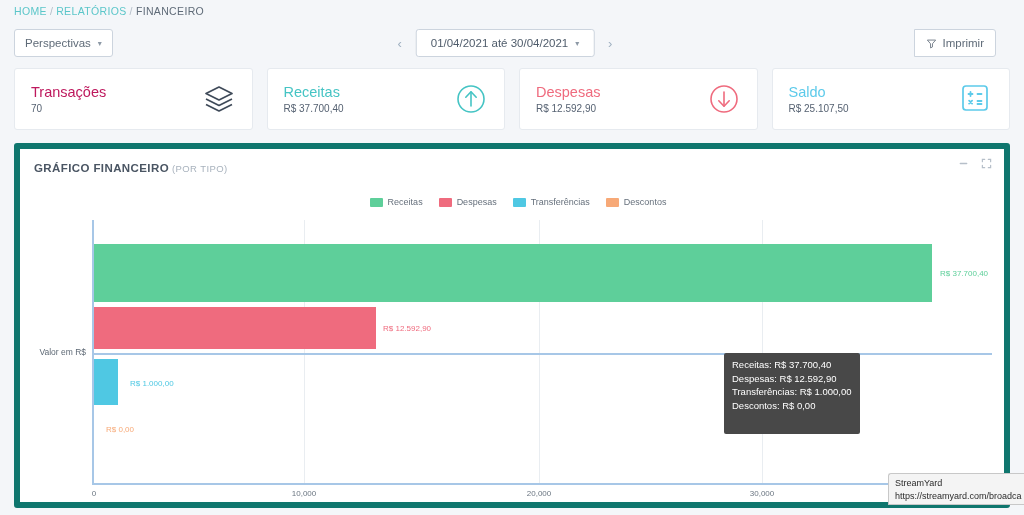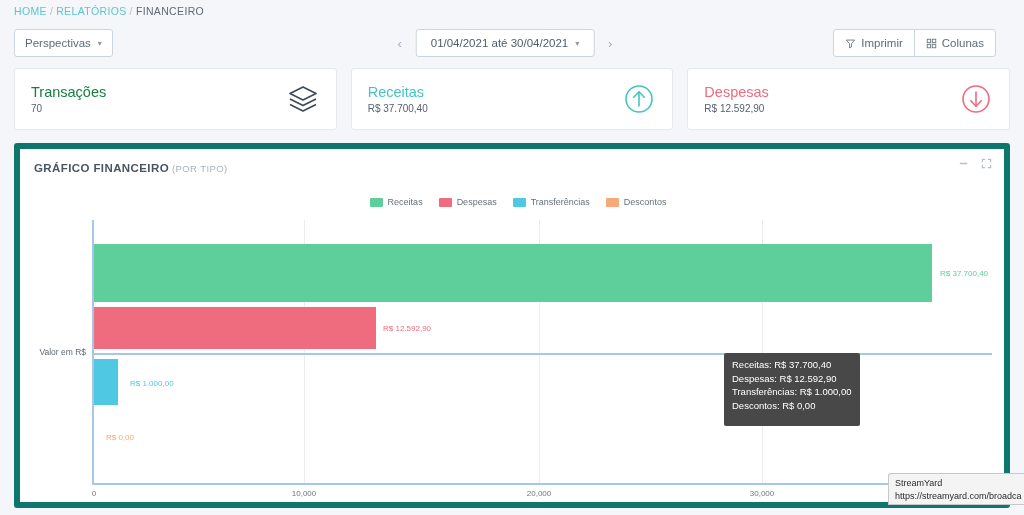--- a/index.html
+++ b/index.html
@@ -78,21 +78,21 @@
     border-radius: 3px;
     position: relative;
     display: flex; align-items: center;
     padding: 0 16px;
     box-sizing: border-box;
   }
   .card-text { flex: 1 1 auto; }
   .card-title { font-size: 14.5px; margin-bottom: 3px; }
   .card-value { font-size: 10px; color: #566272; }
   .card-icon { flex: 0 0 auto; width: 34px; height: 34px; }
-  .t-dark { color: #15803d; }
+  .t-dark { color: #be185d; }
   .t-teal { color: #45c4c4; }
   .t-pink { color: #ef6b7e; }
   .t-blue { color: #5ccaea; }
 
   
   .panel {
     position: absolute; left: 14px; top: 143px;
     width: 996px; height: 365px;
     background: #fff;
     border: 6px solid #0f766e;
@@ -161,21 +161,21 @@
   .bar-label {
     position: absolute; font-size: 8px; white-space: nowrap;
     transform: translateY(-50%);
   }
 
   
   .tooltip {
     position: absolute; left: 724px; top: 353px;
     background: #484848; color: #ffffff;
     font-size: 9.5px; line-height: 13.5px;
-    padding: 5px 8px 14px 8px;
+    padding: 5px 8px 22px 8px;
     border-radius: 2px;
     white-space: nowrap;
   }
 
   
   .toast {
     position: absolute; left: 888px; top: 473px;
     width: 136px; height: 32px;
     background: #f4f4f4;
     border: 1px solid #c8c8c8;
@@ -217,31 +217,20 @@
 
     <div class="right-group">
       <button class="btn">
         <span class="ico">
           <svg width="11" height="11" viewBox="0 0 16 16" fill="none" stroke="#6b7682" stroke-width="1.3">
             <path d="M2 3 h12 l-4.6 5.4 v4.6 l-2.8 1.4 v-6z"></path>
           </svg>
         </span>
         <span>Imprimir</span>
       </button>
-      <button class="btn">
-        <span class="ico">
-          <svg width="11" height="11" viewBox="0 0 16 16" fill="none" stroke="#6b7682" stroke-width="1.3">
-            <rect x="1.8" y="1.8" width="5" height="5"></rect>
-            <rect x="9.2" y="1.8" width="5" height="5"></rect>
-            <rect x="1.8" y="9.2" width="5" height="5"></rect>
-            <rect x="9.2" y="9.2" width="5" height="5"></rect>
-          </svg>
-        </span>
-        <span>Colunas</span>
-      </button>
     </div>
   </div>
 
   <div class="cards">
 
     <div class="card">
       <div class="card-text">
         <div class="card-title t-dark">Transações</div>
         <div class="card-value">70</div>
       </div>
@@ -275,20 +264,37 @@
       </div>
       <div class="card-icon">
         <svg width="34" height="34" viewBox="0 0 34 34" fill="none" stroke="#ef6b7e" stroke-width="1.6">
           <circle cx="17" cy="17" r="13"></circle>
           <path d="M17 10 V24" stroke-linecap="round"></path>
           <path d="M11.8 18.8 L17 24.2 L22.2 18.8" stroke-linecap="round" stroke-linejoin="round"></path>
         </svg>
       </div>
     </div>
 
+    <div class="card">
+      <div class="card-text">
+        <div class="card-title t-blue">Saldo</div>
+        <div class="card-value">R$ 25.107,50</div>
+      </div>
+      <div class="card-icon">
+        <svg width="32" height="32" viewBox="0 0 32 32" fill="none" stroke="#5ccaea" stroke-width="1.7">
+          <rect x="4" y="4" width="24" height="24" rx="3"></rect>
+          <g stroke-linecap="round" stroke-width="1.8">
+            <path d="M9.5 12 h4 M11.5 10 v4"></path>
+            <path d="M18.5 12 h4"></path>
+            <path d="M10.1 18.6 l3 3 M13.1 18.6 l-3 3"></path>
+            <path d="M18.5 19 h4 M18.5 22 h4"></path>
+          </g>
+        </svg>
+      </div>
+    </div>
   </div>
 
   <div class="panel">
 
     <div class="panel-head">
       <span class="panel-title">GRÁFICO FINANCEIRO</span><span class="panel-sub">(POR TIPO)</span>
       <div class="panel-tools">
         <span class="tool-ico">
           <svg width="11" height="11" viewBox="0 0 12 12" stroke="#b6bfc9" stroke-width="1.4" stroke-linecap="round">
             <path d="M2.5 6 h7"></path>
@@ -339,21 +345,21 @@
       <div class="bar" style="top:27px;  height:58px; width:838px; background:#5ecf9a"></div>
       <div class="bar-label" style="left:920px; top:56px; color:#5ecf9a">R$ 37.700,40</div>
 
       <div class="bar" style="top:90px;  height:42px; width:282px; background:#ef6b7e"></div>
       <div class="bar-label" style="left:363px; top:111px; color:#ef6b7e">R$ 12.592,90</div>
 
       <div class="bar" style="top:142px; height:46px; width:24px;  background:#4fc8e3"></div>
       <div class="bar-label" style="left:110px; top:166px; color:#4fc8e3">R$ 1.000,00</div>
 
       <div class="bar" style="top:218px; height:0px;  width:0px;   background:#f7a977"></div>
-      <div class="bar-label" style="left:86px; top:220px; color:#f7a977">R$ 0,00</div>
+      <div class="bar-label" style="left:86px; top:212px; color:#f7a977">R$ 0,00</div>
 
       <div class="xtick" style="left:74px">0</div>
       <div class="xtick" style="left:284px">10,000</div>
       <div class="xtick" style="left:519px">20,000</div>
       <div class="xtick" style="left:742px">30,000</div>
     </div>
   </div>
 
   <div class="tooltip">
     <div>Receitas: R$ 37.700,40</div>

